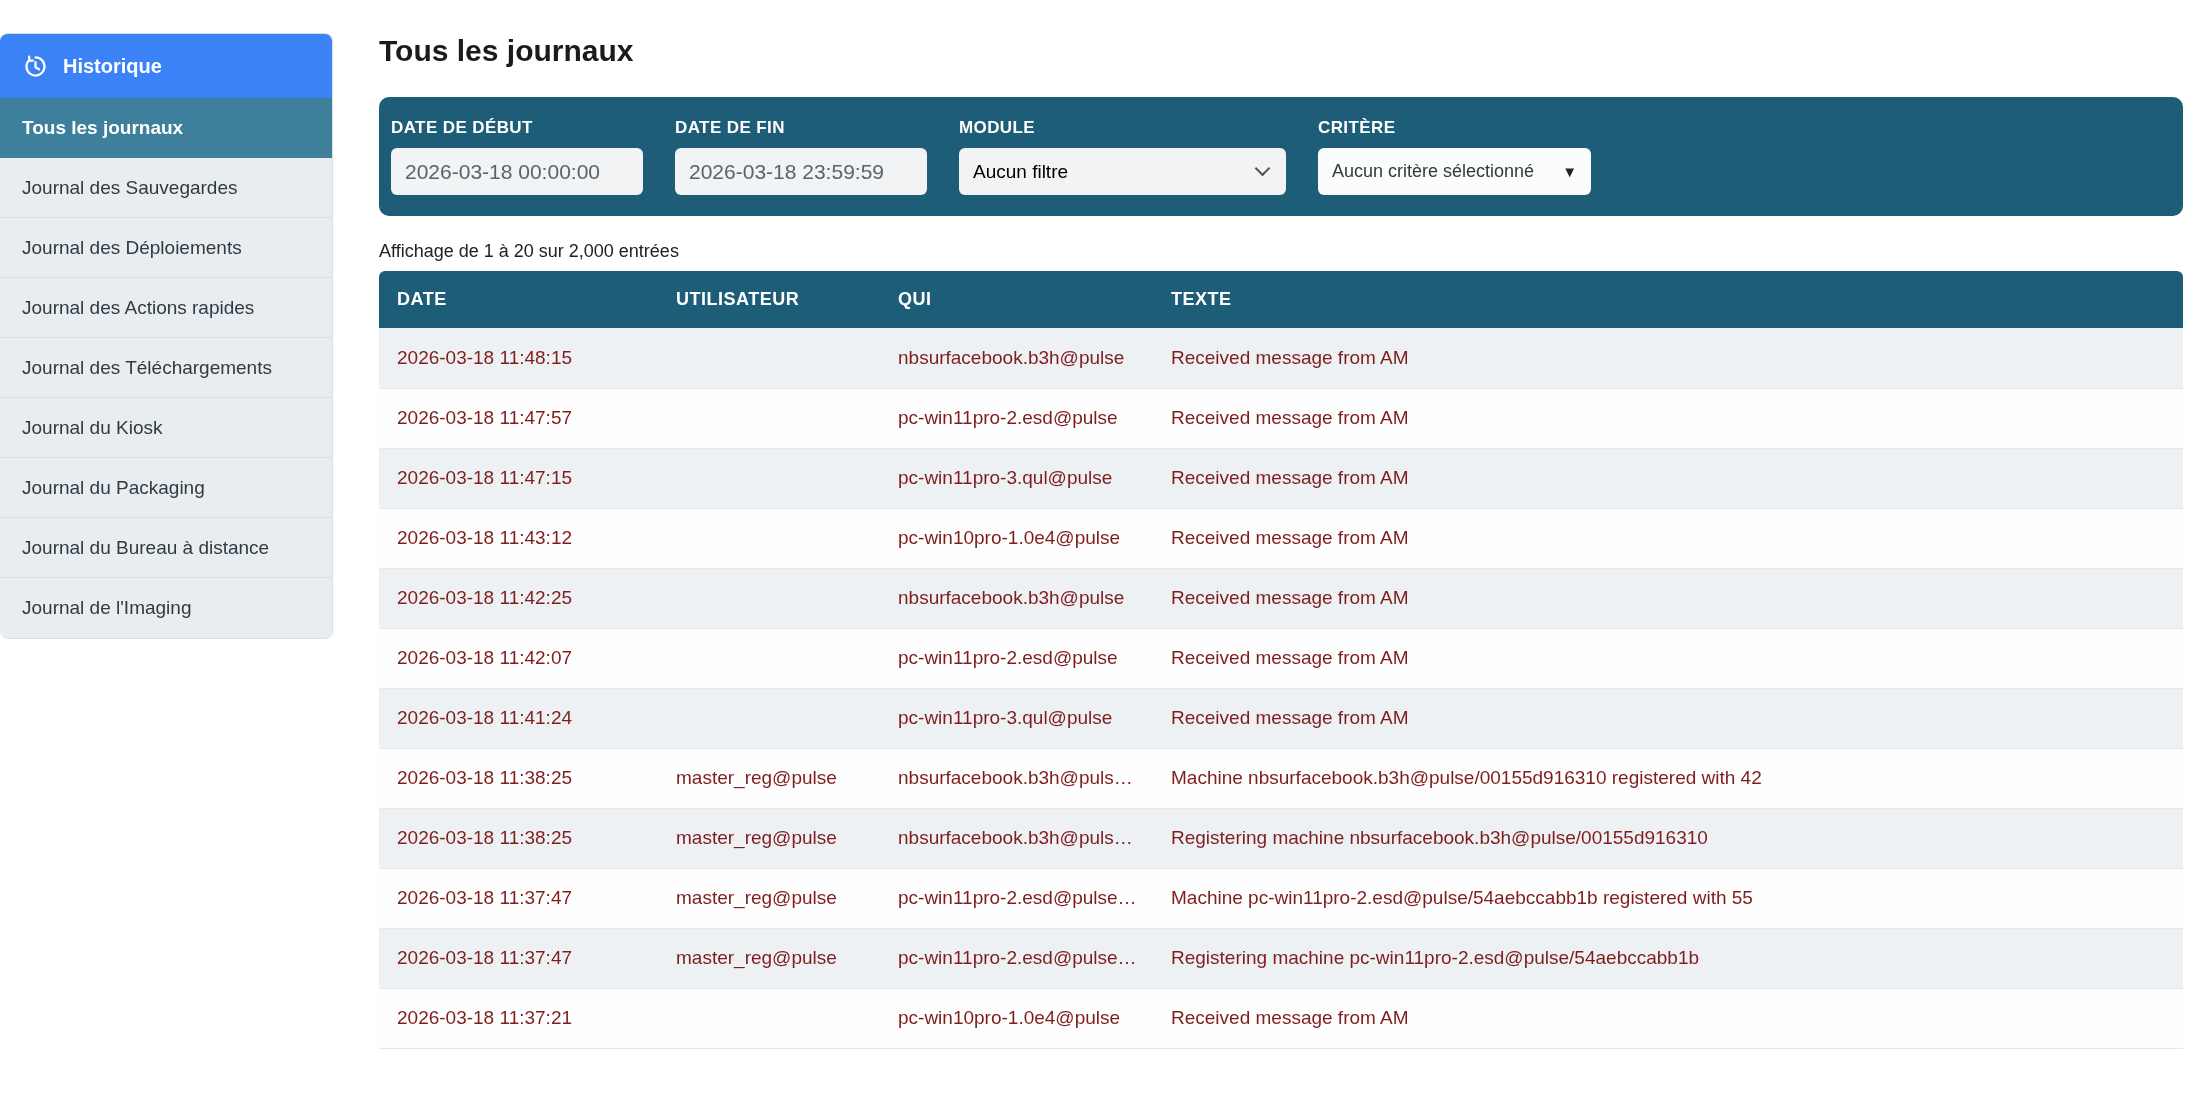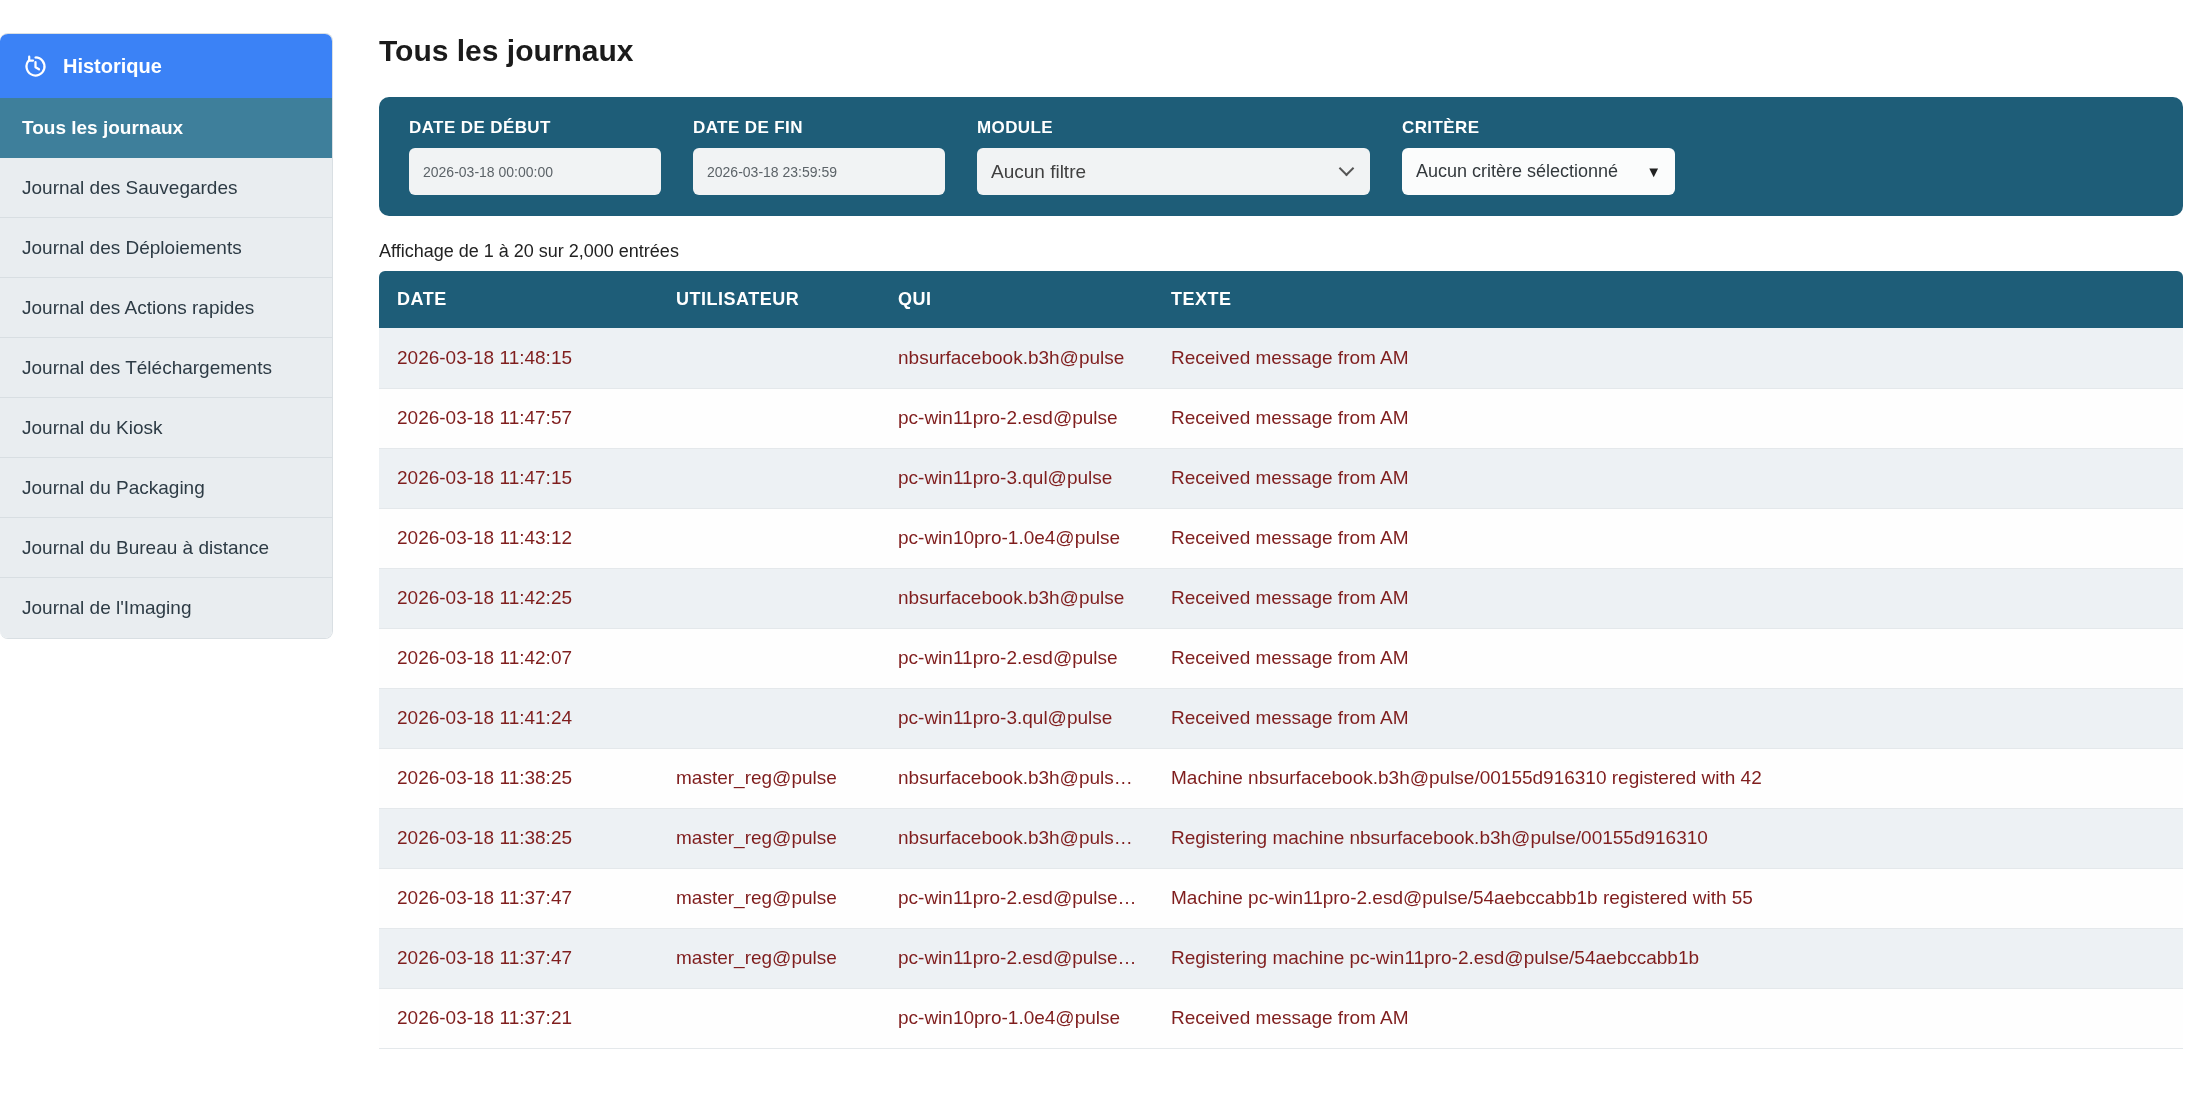--- a/index.html
+++ b/index.html
@@ -72,55 +72,55 @@
     font-size: 30px;
     line-height: 36px;
     color: #1b1b1b;
     font-weight: bold;
   }
 
   
   .filter-panel {
     background: #1e5d78;
     border-radius: 10px;
-    padding: 21px 30px;
+    padding: 21px 12px;
     display: flex;
     gap: 32px;
     align-items: center;
   }
   .filter-group { display: flex; flex-direction: column; }
   .filter-label {
     color: #ffffff;
     font-size: 17px;
     font-weight: bold;
     letter-spacing: 0.4px;
     margin-bottom: 10px;
     white-space: nowrap;
   }
   .filter-input {
     height: 47px;
     width: 252px;
     border: none;
     border-radius: 6px;
     background: #f1f3f4;
     color: #5c6368;
-    font-size: 14px;
+    font-size: 21px;
     padding: 0 14px;
     font-family: "Liberation Sans", sans-serif;
   }
   .select-wrap { position: relative; display: inline-block; }
   select.module-select {
     -webkit-appearance: none;
     appearance: none;
     height: 47px;
-    width: 393px;
+    width: 327px;
     border: none;
     border-radius: 6px;
     background: #f1f3f4;
-    color: #404040;
+    color: #000000;
     font-size: 19px;
     padding: 0 40px 0 14px;
     font-family: "Liberation Sans", sans-serif;
   }
   .chev {
     position: absolute;
     right: 18px;
     top: 50%;
     width: 11px;
     height: 11px;

